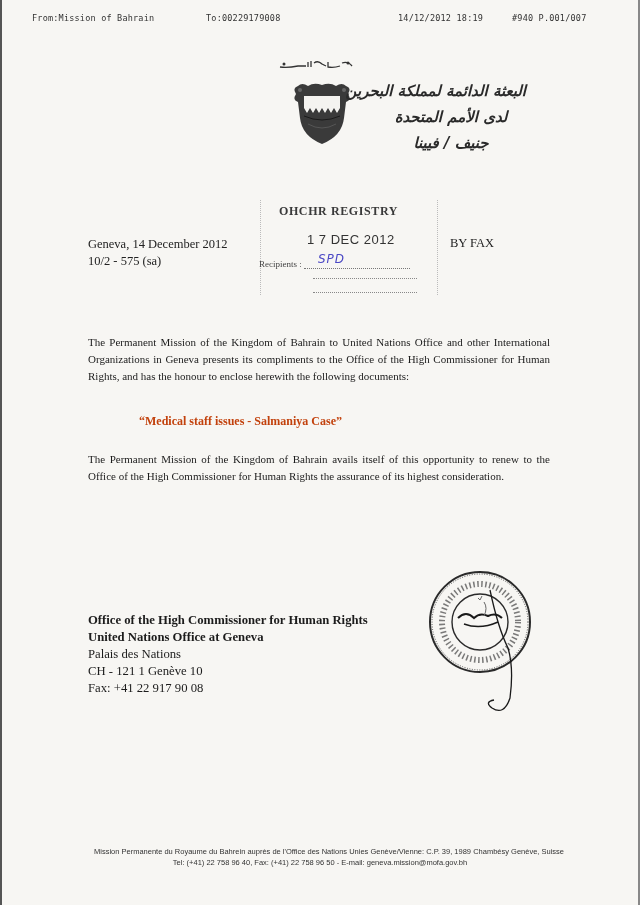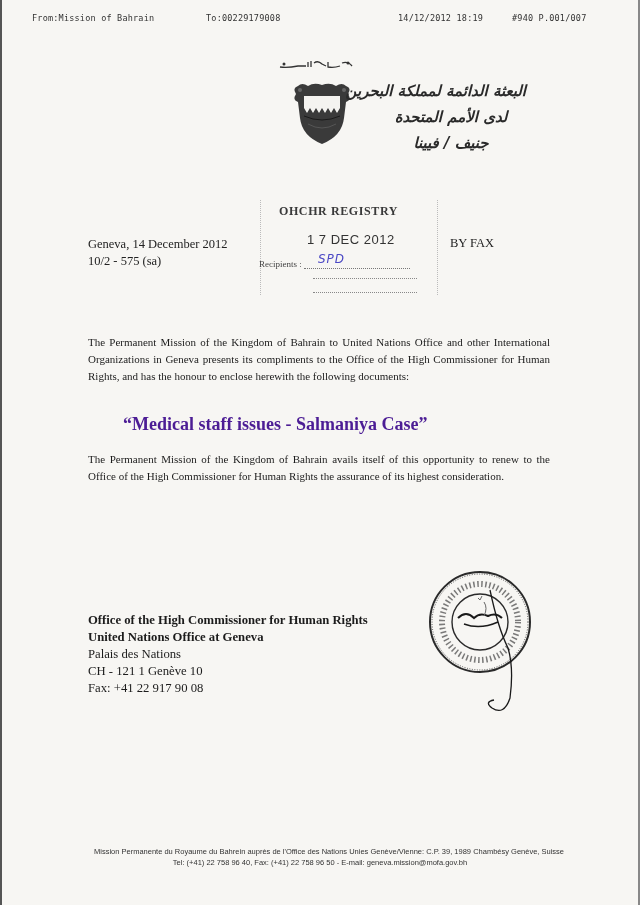--- a/index.html
+++ b/index.html
@@ -58,21 +58,21 @@
 
   .meta-left { position: absolute; left: 88px; top: 236px; font-size: 12.5px; line-height: 17px; color: #222; }
   .by-fax { position: absolute; left: 450px; top: 236px; font-size: 12.5px; color: #222; }
 
   .body-text {
     position: absolute; left: 88px; width: 462px; font-size: 11px; line-height: 17.2px;
     text-align: justify; color: #1c1c1c;
   }
   .p1 { top: 334px; }
   .doc-title {
-    position: absolute; left: 123px; top: 414px; font-size: 18px; font-weight: bold; color: #4c1d95;
+    position: absolute; left: 139px; top: 414px; font-size: 12px; font-weight: bold; color: #c2410c;
   }
   .p2 { top: 451px; }
 
   .addressee { position: absolute; left: 88px; top: 612px; font-size: 12.7px; line-height: 17px; color: #1c1c1c; }
   .addressee .bold { font-weight: bold; }
 
   .mission-seal { position: absolute; left: 418px; top: 568px; width: 130px; height: 160px; }
 
   .footer {
     position: absolute; left: 0; top: 846px; width: 640px; text-align: center;

